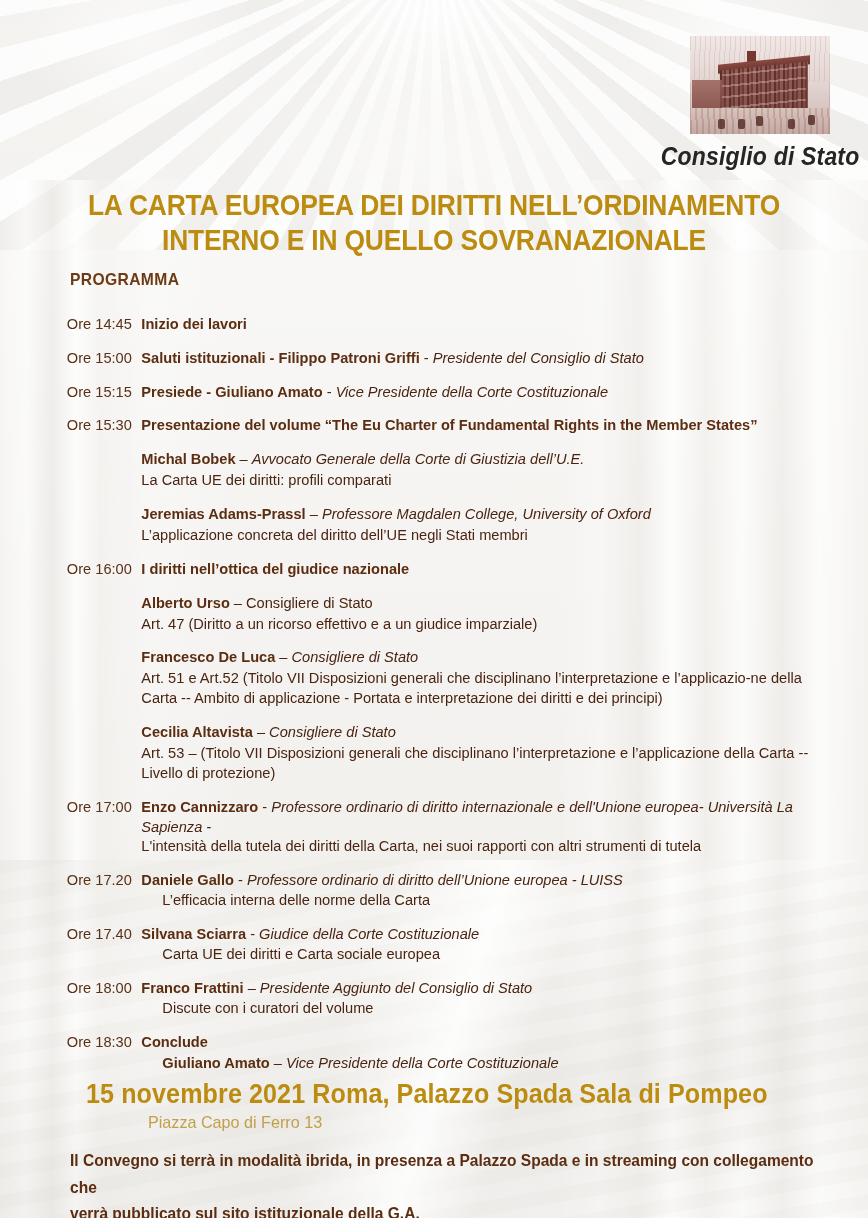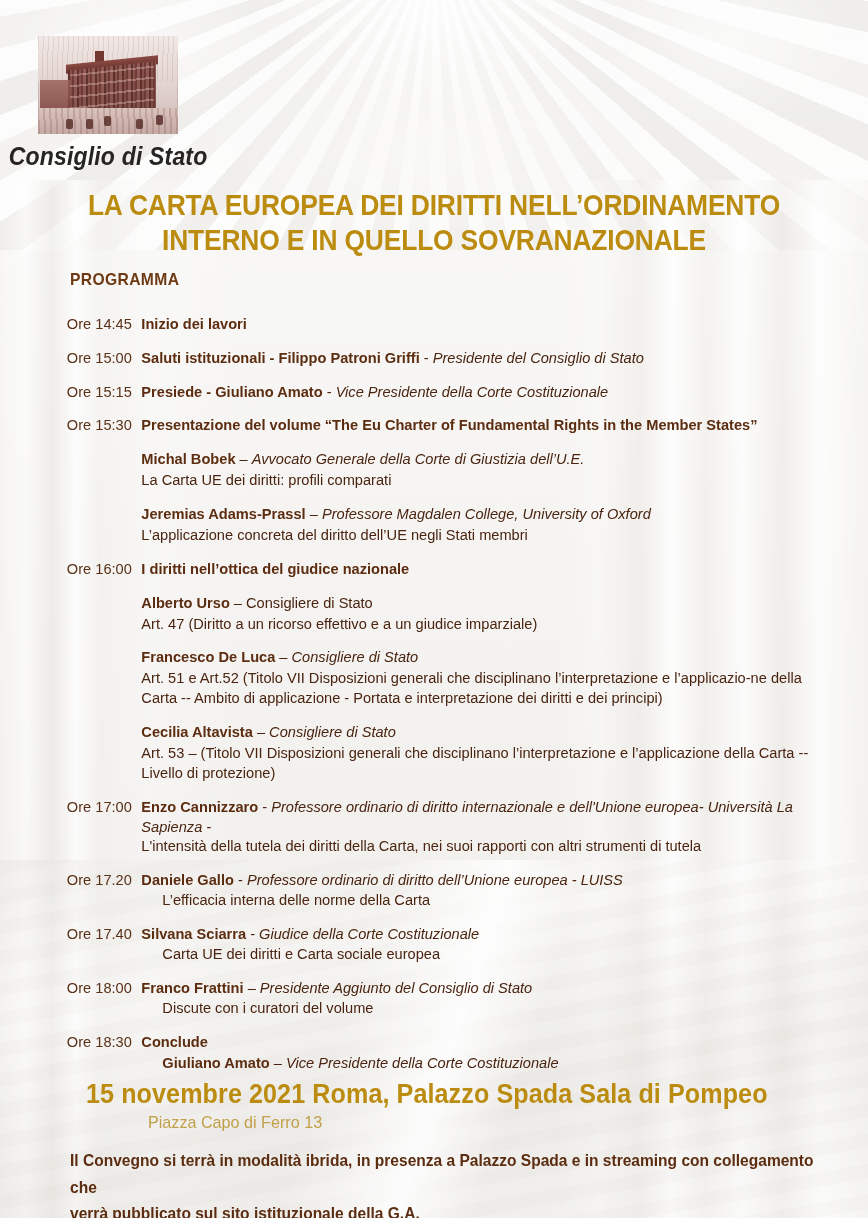--- a/index.html
+++ b/index.html
@@ -94,21 +94,21 @@
   .content {
     position: relative;
     z-index: 5;
     width: 868px;
     height: 1218px;
   }
 
   
   .header {
     display: flex;
-    justify-content: flex-start;
+    justify-content: flex-end;
     align-items: flex-end;
     gap: 118px;
     padding-top: 34px;
   }
   .org {
     display: flex;
     flex-direction: column;
     align-items: center;
   }
   .org-mark {

